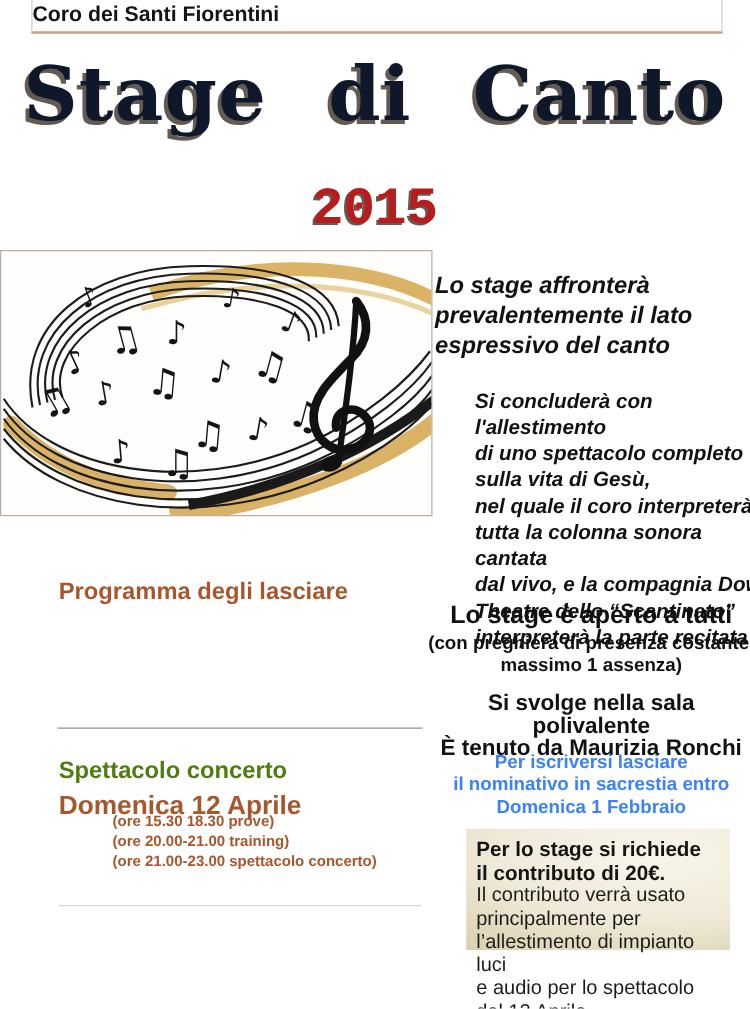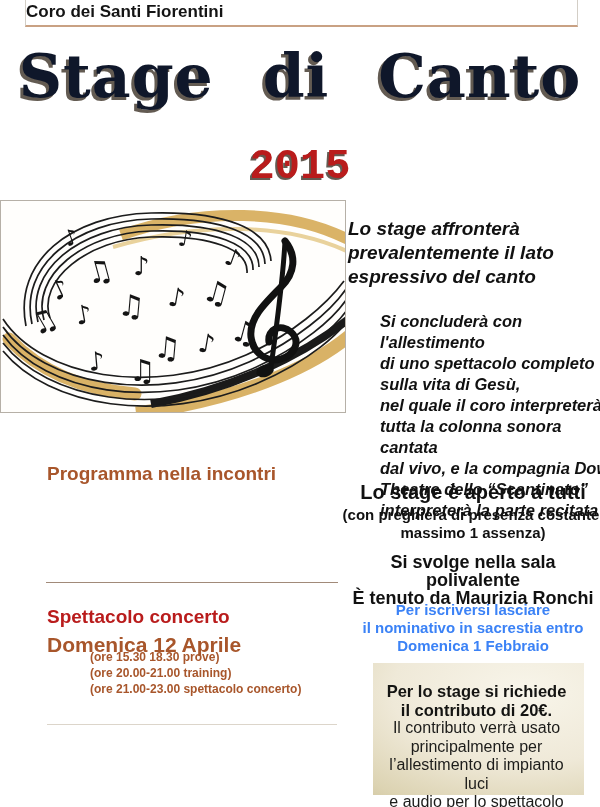--- a/index.html
+++ b/index.html
@@ -69,38 +69,38 @@
   }
   .program-list{
     position:absolute;left:47px;top:490px;
     font-size:15px;font-weight:bold;line-height:16.4px;color:#a8562b;
   }
   .divider-1{
     position:absolute;left:46px;top:582px;width:292px;height:1px;background:#a18a79;
   }
   .show-heading{
     position:absolute;left:47px;top:606px;
-    font-size:19px;font-weight:bold;color:#b91c1c;
+    font-size:19px;font-weight:bold;color:#4d7c0f;
   }
   .show-date{
     position:absolute;left:47px;top:633px;
     font-size:21px;font-weight:bold;color:#a8562b;
   }
   .show-times{
     position:absolute;left:90px;top:650px;
     font-size:12px;font-weight:bold;line-height:15.8px;color:#a8562b;
   }
   .divider-2{
     position:absolute;left:47px;top:724px;width:290px;height:1px;background:#dcd5ca;
   }
 
   
   .contribution-box{
-    position:absolute;left:373px;top:663px;width:211px;height:132px;box-sizing:border-box;
-    padding:19px 12px 6px 8px;text-align:center;
+    position:absolute;left:373px;top:663px;width:211px;height:97px;box-sizing:border-box;
+    padding:8px 12px 6px 8px;text-align:left;
     background:radial-gradient(ellipse 150% 130% at 72% 22%, #f8f5ea 0%, #efe9d8 42%, #dcd3b2 72%, #bcae82 100%);
   }
   .contribution-bold{font-size:16.5px;font-weight:bold;line-height:18.5px;color:#141412;}
   .contribution-text{font-size:16px;line-height:18.6px;color:#1c1c1a;}
 
   .music-note{font-family:"DejaVu Sans",sans-serif;fill:#141414;}
 </style>
 </head>
 <body>
 
@@ -180,21 +180,21 @@
 
   <div class="open-title">Lo stage è aperto a tutti</div>
   <div class="open-note pre">(con preghiera di presenza costante,
 massimo 1 assenza)</div>
   <div class="venue pre">Si svolge nella sala polivalente
 È tenuto da Maurizia Ronchi</div>
   <div class="signup pre">Per iscriversi lasciare
 il nominativo in sacrestia entro
 Domenica 1 Febbraio</div>
 
-  <div class="program-heading">Programma nella incontri</div>
+  <div class="program-heading">Programma degli lasciare</div>
 
   <div class="divider-1"></div>
 
   <div class="show-heading">Spettacolo concerto</div>
   <div class="show-date">Domenica 12 Aprile</div>
   <div class="show-times pre">(ore 15.30 18.30 prove)
 (ore 20.00-21.00 training)
 (ore 21.00-23.00 spettacolo concerto)</div>
 
   <div class="divider-2"></div>

